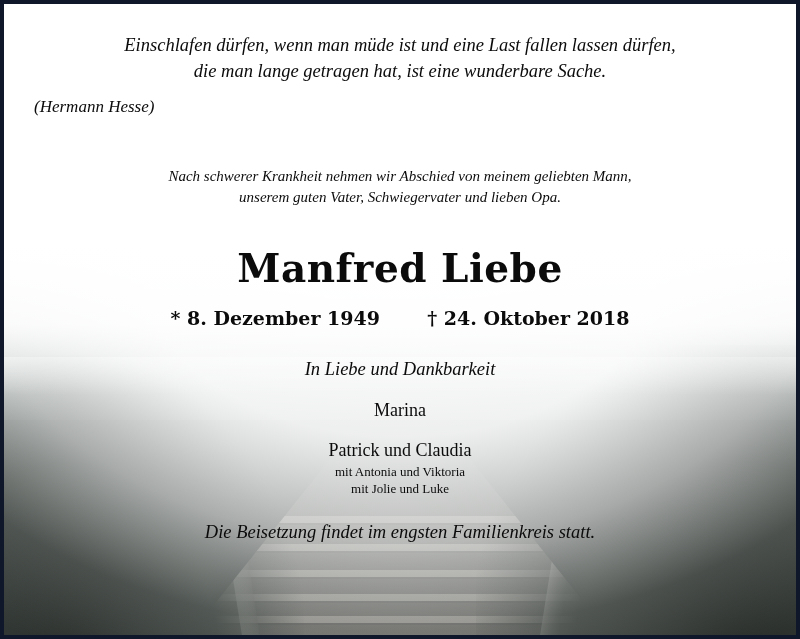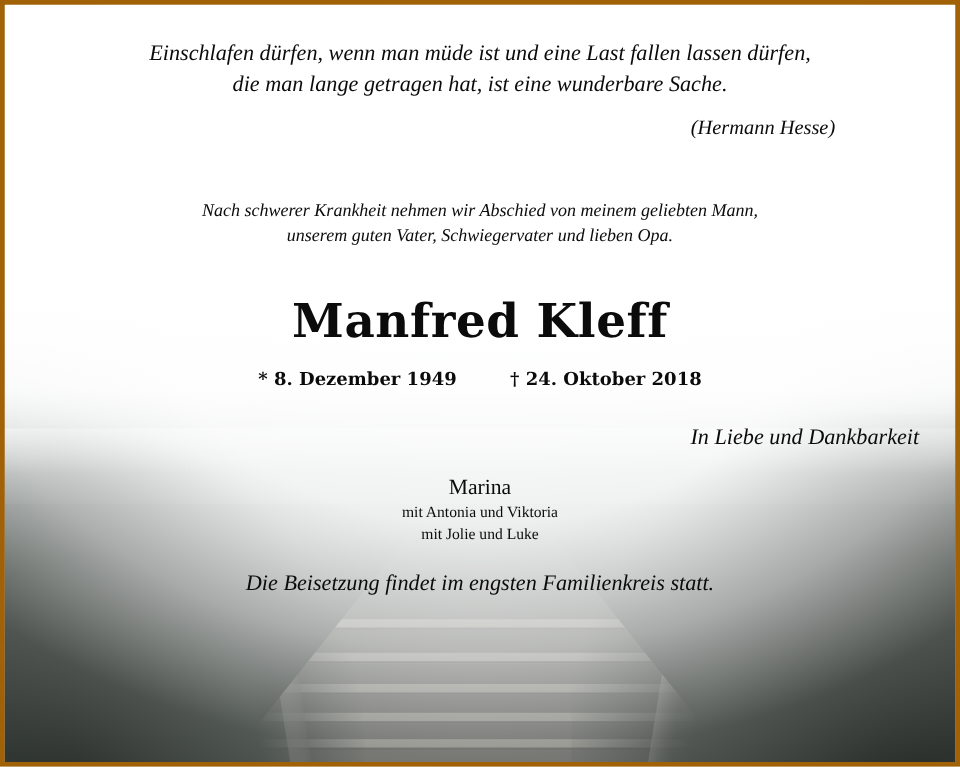--- a/index.html
+++ b/index.html
@@ -9,21 +9,21 @@
   }
   body {
     font-family: "Liberation Serif", serif;
   }
   .obituary {
     position: relative;
     width: 800px;
     height: 639px;
     overflow: hidden;
     background: #f4f4f2;
-    border: 4px solid #a16207;
+    border: 4px solid #0f172a;
     box-sizing: border-box;
   }
   
   .bg-photo {
     position: absolute;
     inset: 0;
     background:
       
       linear-gradient(to bottom,
         #dfe3e2 0%,
@@ -107,48 +107,47 @@
   }
   .quote {
     font-style: italic;
     font-size: 18.5px;
     line-height: 1.42;
     margin: 6px 0 0 0;
   }
   .quote-author {
     font-style: italic;
     font-size: 17px;
-    text-align: right;
+    text-align: left;
     margin: 12px 70px 0 0;
   }
   .intro {
     font-style: italic;
     font-size: 15px;
     line-height: 1.45;
     margin-top: 49px;
   }
   .name {
     font-family: "DejaVu Serif", serif;
     font-weight: bold;
     font-size: 39px;
     letter-spacing: 0.5px;
     margin-top: 36px;
   }
   .dates {
     font-family: "DejaVu Serif", serif;
     font-weight: bold;
-    font-size: 15px;
+    font-size: 19px;
     margin-top: 16px;
   }
   .dates .gap { display: inline-block; width: 34px; }
   .dedication {
     font-style: italic;
     font-size: 18.5px;
     margin-top: 30px;
-    text-align: right;
   }
   .family-block {
     font-size: 18px;
     line-height: 1.35;
     margin-top: 18px;
   }
   .family-block .sub {
     font-size: 13px;
   }
   .funeral {
@@ -187,33 +186,34 @@
       <div>die man lange getragen hat, ist eine wunderbare Sache.</div>
     </div>
 
     <div class="quote-author">(Hermann Hesse)</div>
 
     <div class="intro">
       <div>Nach schwerer Krankheit nehmen wir Abschied von meinem geliebten Mann,</div>
       <div>unserem guten Vater, Schwiegervater und lieben Opa.</div>
     </div>
 
-    <div class="name">Manfred Kleff</div>
+    <div class="name">Manfred Liebe</div>
 
     <div class="dates">
       <span>* 8. Dezember 1949</span>
       <span class="gap"></span>
       <span>† 24. Oktober 2018</span>
     </div>
 
     <div class="dedication">In Liebe und Dankbarkeit</div>
 
     <div class="family-block">
       <div style="margin-top:12px">Marina</div>
 
+      <div style="margin-top:16px">Patrick und Claudia</div>
       <div class="sub">mit Antonia und Viktoria</div>
 
       <div class="sub">mit Jolie und Luke</div>
     </div>
 
     <div class="funeral">Die Beisetzung findet im engsten Familienkreis statt.</div>
 
   </div>
 </div>
 

